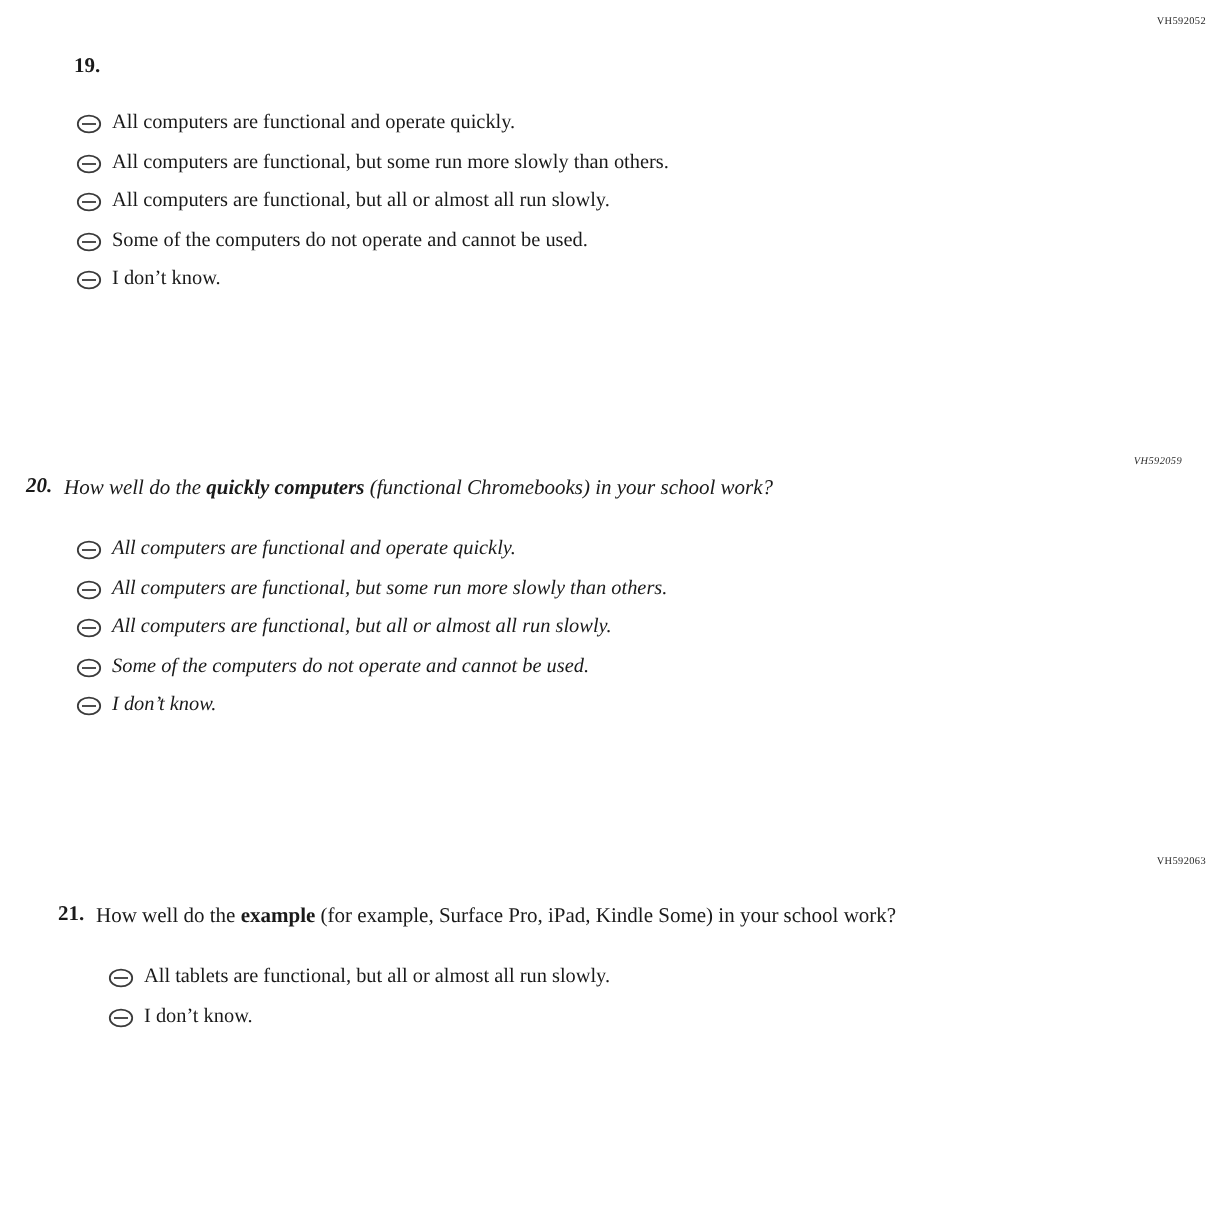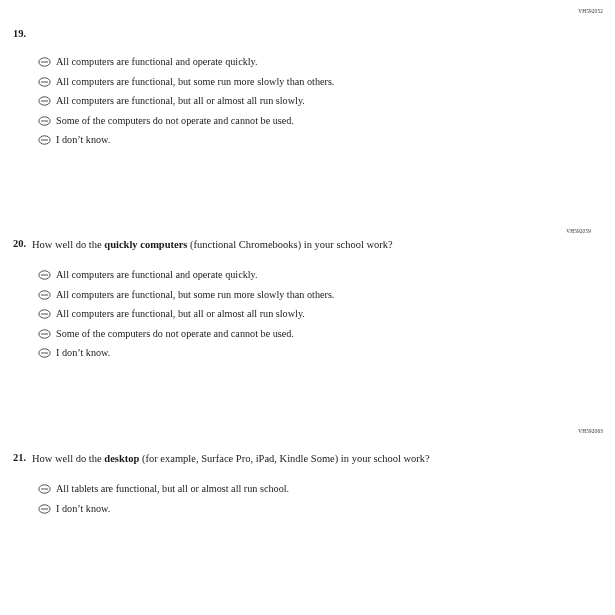--- a/index.html
+++ b/index.html
@@ -76,28 +76,28 @@
     display: block;
   }
   .option-label {
     font-size: 10.2px;
     line-height: 13px;
     padding-left: 5px;
   }
 
   
   #q19 { position: absolute; top: 8px; left: 0; right: 0; }
-  #q20 { position: absolute; top: 228px; left: 0; right: 12px; }
-  #q21 { position: absolute; top: 428px; left: 0; right: 0; }
+  #q20 { position: absolute; top: 228px; left: 0; right: 12px; font-style: italic; }
+  #q21 { position: absolute; top: 428px; left: 16px; right: 0; }
 
   #q19 .item-code { top: 0px; }
   #q20 .item-code { top: 0px; }
   #q21 .item-code { top: 0px; }
 
-  #q19 .stem-row { margin-top: 20px; }
+  #q19 .stem-row { margin-top: 20px; margin-left: 24px; }
   #q20 .stem-row { margin-top: 10px; }
   #q21 .stem-row { margin-top: 24px; }
 </style>
 </head>
 <body>
 
 <div class="page">
 
   <div class="question-block" id="q19">
     <div class="item-code">VH592052</div>
@@ -205,31 +205,31 @@
         </span>
         <span class="option-label">I don’t know.</span>
       </div>
     </div>
   </div>
 
   <div class="question-block" id="q21">
     <div class="item-code">VH592063</div>
     <div class="stem-row">
       <div class="stem-num">21.</div>
-      <div class="stem-text" style="max-width:485px;"><span>How well do the </span><b>desktop</b><span> (for example, Surface Pro, iPad, Kindle Some) in your school work?</span></div>
+      <div class="stem-text" style="max-width:485px;"><span>How well do the </span><b>example</b><span> (for example, Surface Pro, iPad, Kindle Some) in your school work?</span></div>
     </div>
     <div class="options">
       <div class="option">
         <span class="bubble">
           <svg width="13" height="10" viewBox="0 0 13 10">
               <ellipse cx="6.5" cy="5" rx="5.6" ry="4.2" fill="none" stroke="#3a3a3a" stroke-width="0.9"></ellipse>
               <line x1="3.0" y1="5" x2="10.0" y2="5" stroke="#3a3a3a" stroke-width="0.9"></line>
             </svg>
         </span>
-        <span class="option-label">All tablets are functional, but all or almost all run school.</span>
+        <span class="option-label">All tablets are functional, but all or almost all run slowly.</span>
       </div>
       <div class="option">
         <span class="bubble">
           <svg width="13" height="10" viewBox="0 0 13 10">
               <ellipse cx="6.5" cy="5" rx="5.6" ry="4.2" fill="none" stroke="#3a3a3a" stroke-width="0.9"></ellipse>
               <line x1="3.0" y1="5" x2="10.0" y2="5" stroke="#3a3a3a" stroke-width="0.9"></line>
             </svg>
         </span>
         <span class="option-label">I don’t know.</span>
       </div>

